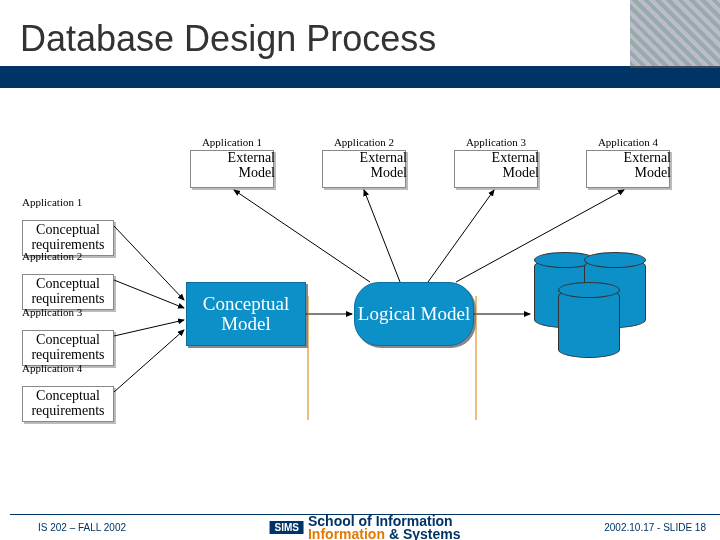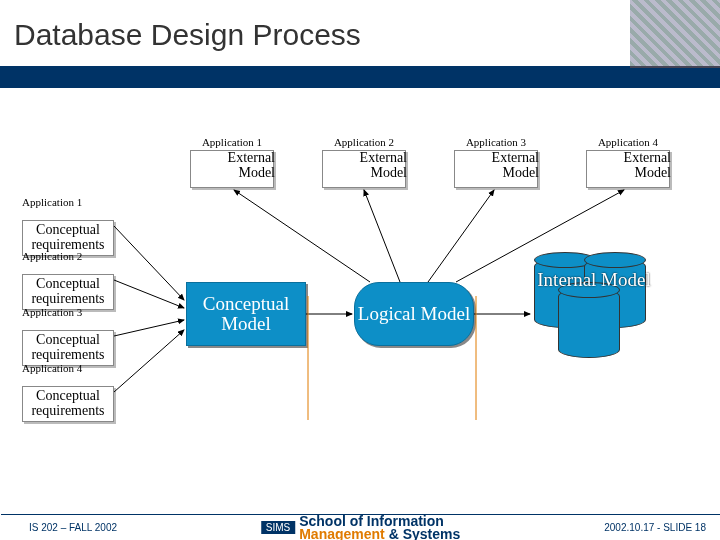--- a/index.html
+++ b/index.html
@@ -11,23 +11,23 @@
     position: relative;
     overflow: hidden;
   }
   .title-bar-bg {
     position: absolute;
     top: 66px; left: 0; width: 720px; height: 22px;
     background: #003366;
   }
   .title-text {
     position: absolute;
-    top: 18px; left: 14px;
+    top: 18px; left: 20px;
     font-family: Arial, sans-serif;
-    font-size: 30px;
+    font-size: 36px;
     color: #333;
   }
   .header-img {
     position: absolute;
     top: 0; right: 0; width: 90px; height: 68px;
     background: repeating-linear-gradient(45deg, #9aa 0 4px, #bbc 4px 8px);
     border-bottom: 2px solid #445;
   }
 
   
@@ -134,40 +134,40 @@
   .lines {
     position: absolute;
     top: 0; left: 0;
     width: 720px; height: 540px;
     pointer-events: none;
   }
 
   
   .footer {
     position: absolute;
-    bottom: 0; left: 1px; right: 0;
+    bottom: 0; left: 10px; right: 0;
     height: 26px;
     border-top: 1px solid #003366;
     display: flex;
     align-items: center;
     font-family: Arial, sans-serif;
     font-size: 10px;
     color: #003366;
   }
   .footer .left { position: absolute; left: 28px; }
   .footer .right { position: absolute; right: 14px; }
   .footer .center {
     position: absolute; left: 50%; transform: translateX(-50%);
     display: flex; align-items: center; gap: 4px;
     color: #003366; font-weight: bold;
   }
   .sims-logo {
     display: inline-block;
     background: #003366; color: #fff;
-    font-weight: normal;
+    font-weight: bold;
     padding: 1px 5px;
     font-size: 10px;
   }
   .sims-sub { font-size: 14px; line-height: 0.9; }
   .sims-sub .orange { color: #e07b00; font-weight: bold; }
 </style>
 </head>
 <body>
 
 <div class="title-bar-bg"></div>
@@ -220,21 +220,20 @@
   <span>Conceptual Model</span>
 </div>
 <div class="main-box lm">
   <span>Logical Model</span>
 </div>
 
 <div class="cyl-group">
   <div class="cyl cyl-a"></div>
   <div class="cyl cyl-b"></div>
   <div class="cyl cyl-c"></div>
-  <div class="cyl-label">Internal Model</div>
 </div>
 
 <svg class="lines">
   <defs>
     <marker id="ah" markerWidth="8" markerHeight="8" refX="6" refY="3" orient="auto">
       <path d="M0,0 L7,3 L0,6 Z" fill="#000"></path>
     </marker>
   </defs>
 
   <line x1="114" y1="226" x2="184" y2="300" stroke="#000" stroke-width="1" marker-end="url(#ah)"></line>
@@ -254,18 +253,18 @@
   <line x1="308" y1="296" x2="308" y2="420" stroke="#e07b00" stroke-width="1"></line>
   <line x1="476" y1="296" x2="476" y2="420" stroke="#e07b00" stroke-width="1"></line>
 </svg>
 
 <div class="footer">
   <span class="left">IS 202 – FALL 2002</span>
   <span class="center">
     <span class="sims-logo">SIMS</span>
     <span class="sims-sub">
       <span>School of Information</span><br>
-      <span class="orange">Management</span>
+      <span class="orange">Information</span>
       <span>&amp; Systems</span>
     </span>
   </span>
   <span class="right">2002.10.17 - SLIDE 18</span>
 </div>
 
 </body></html>

